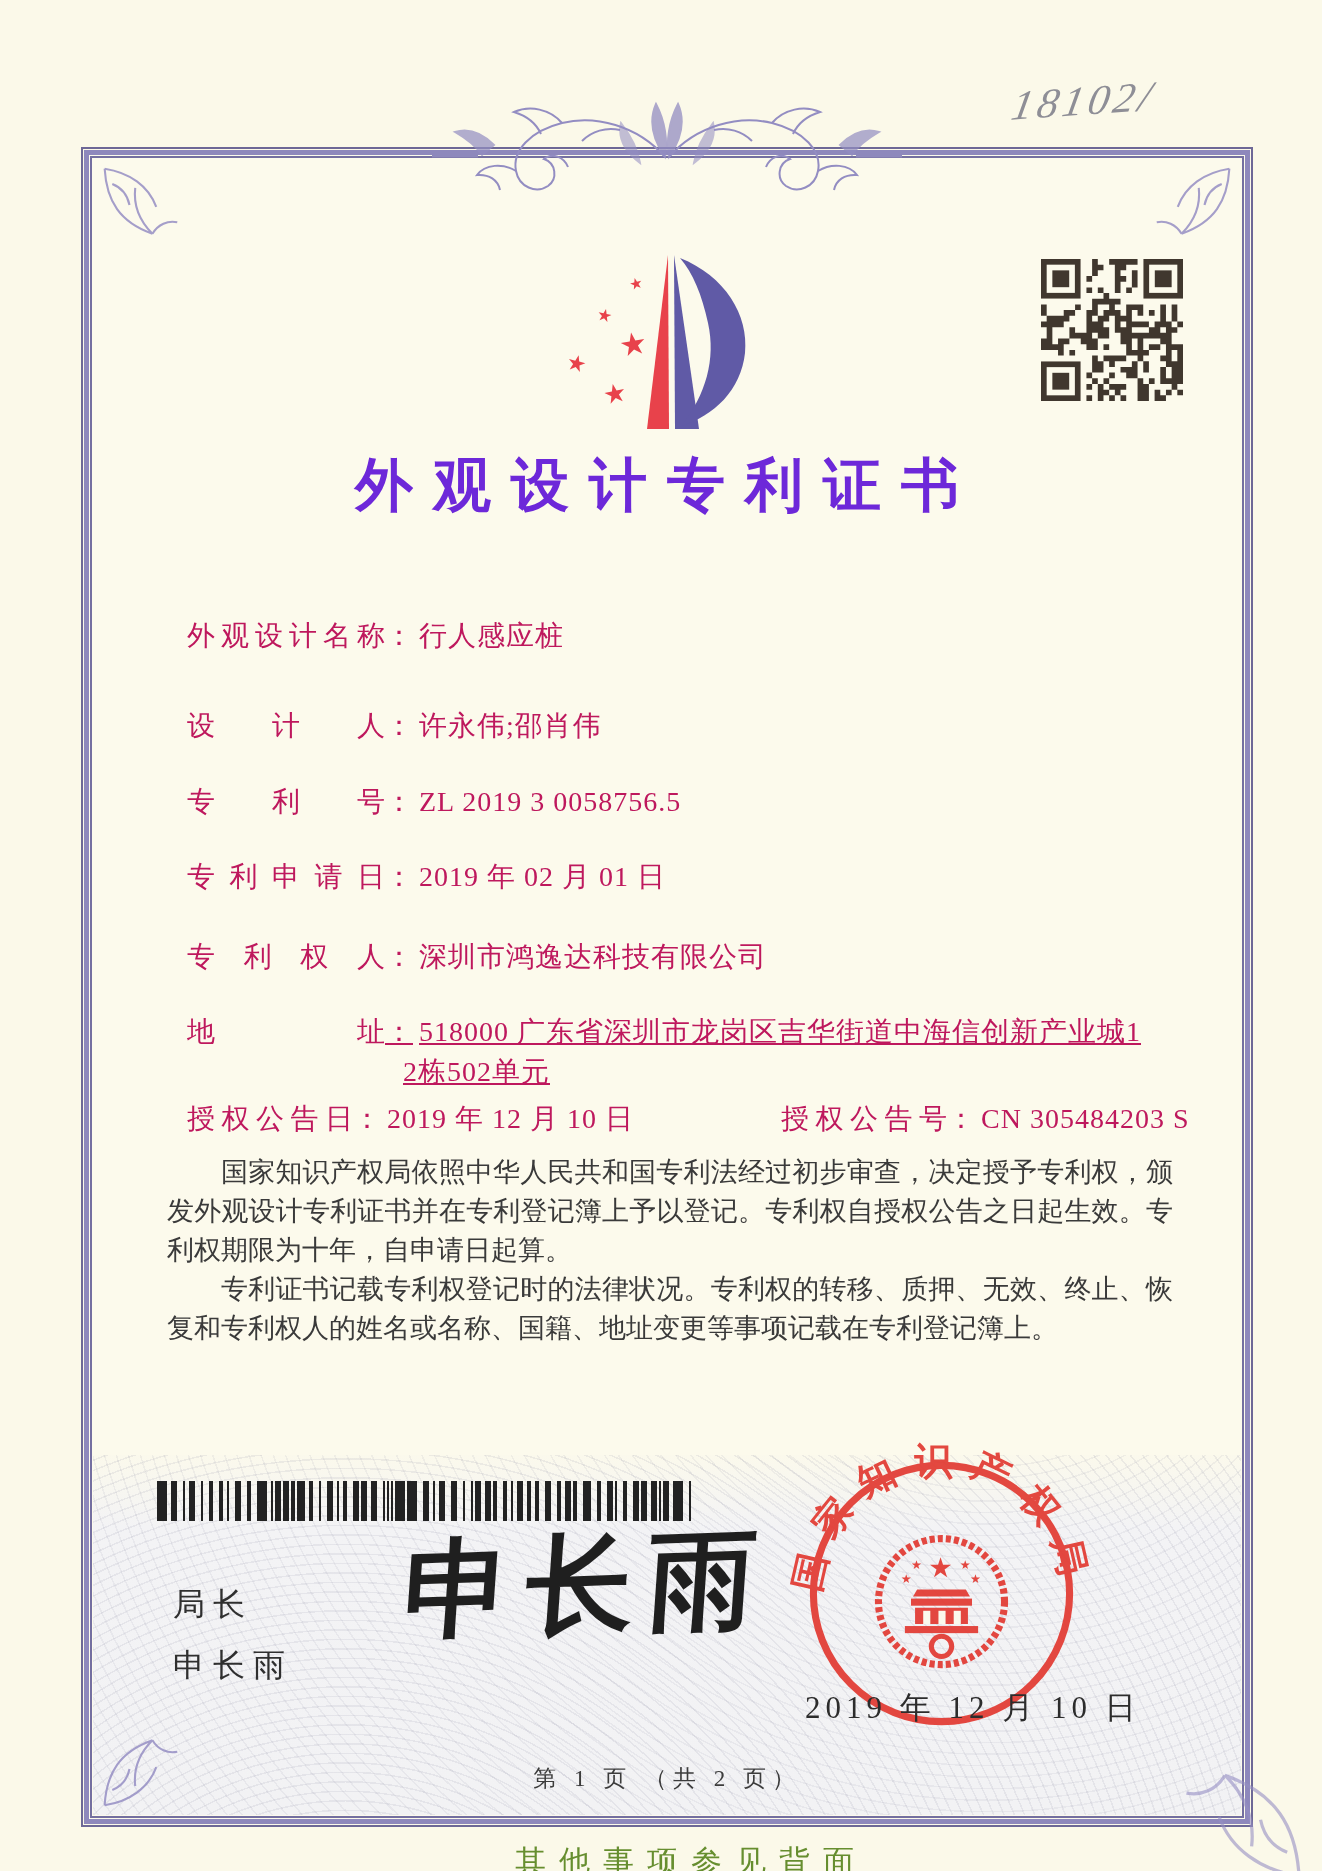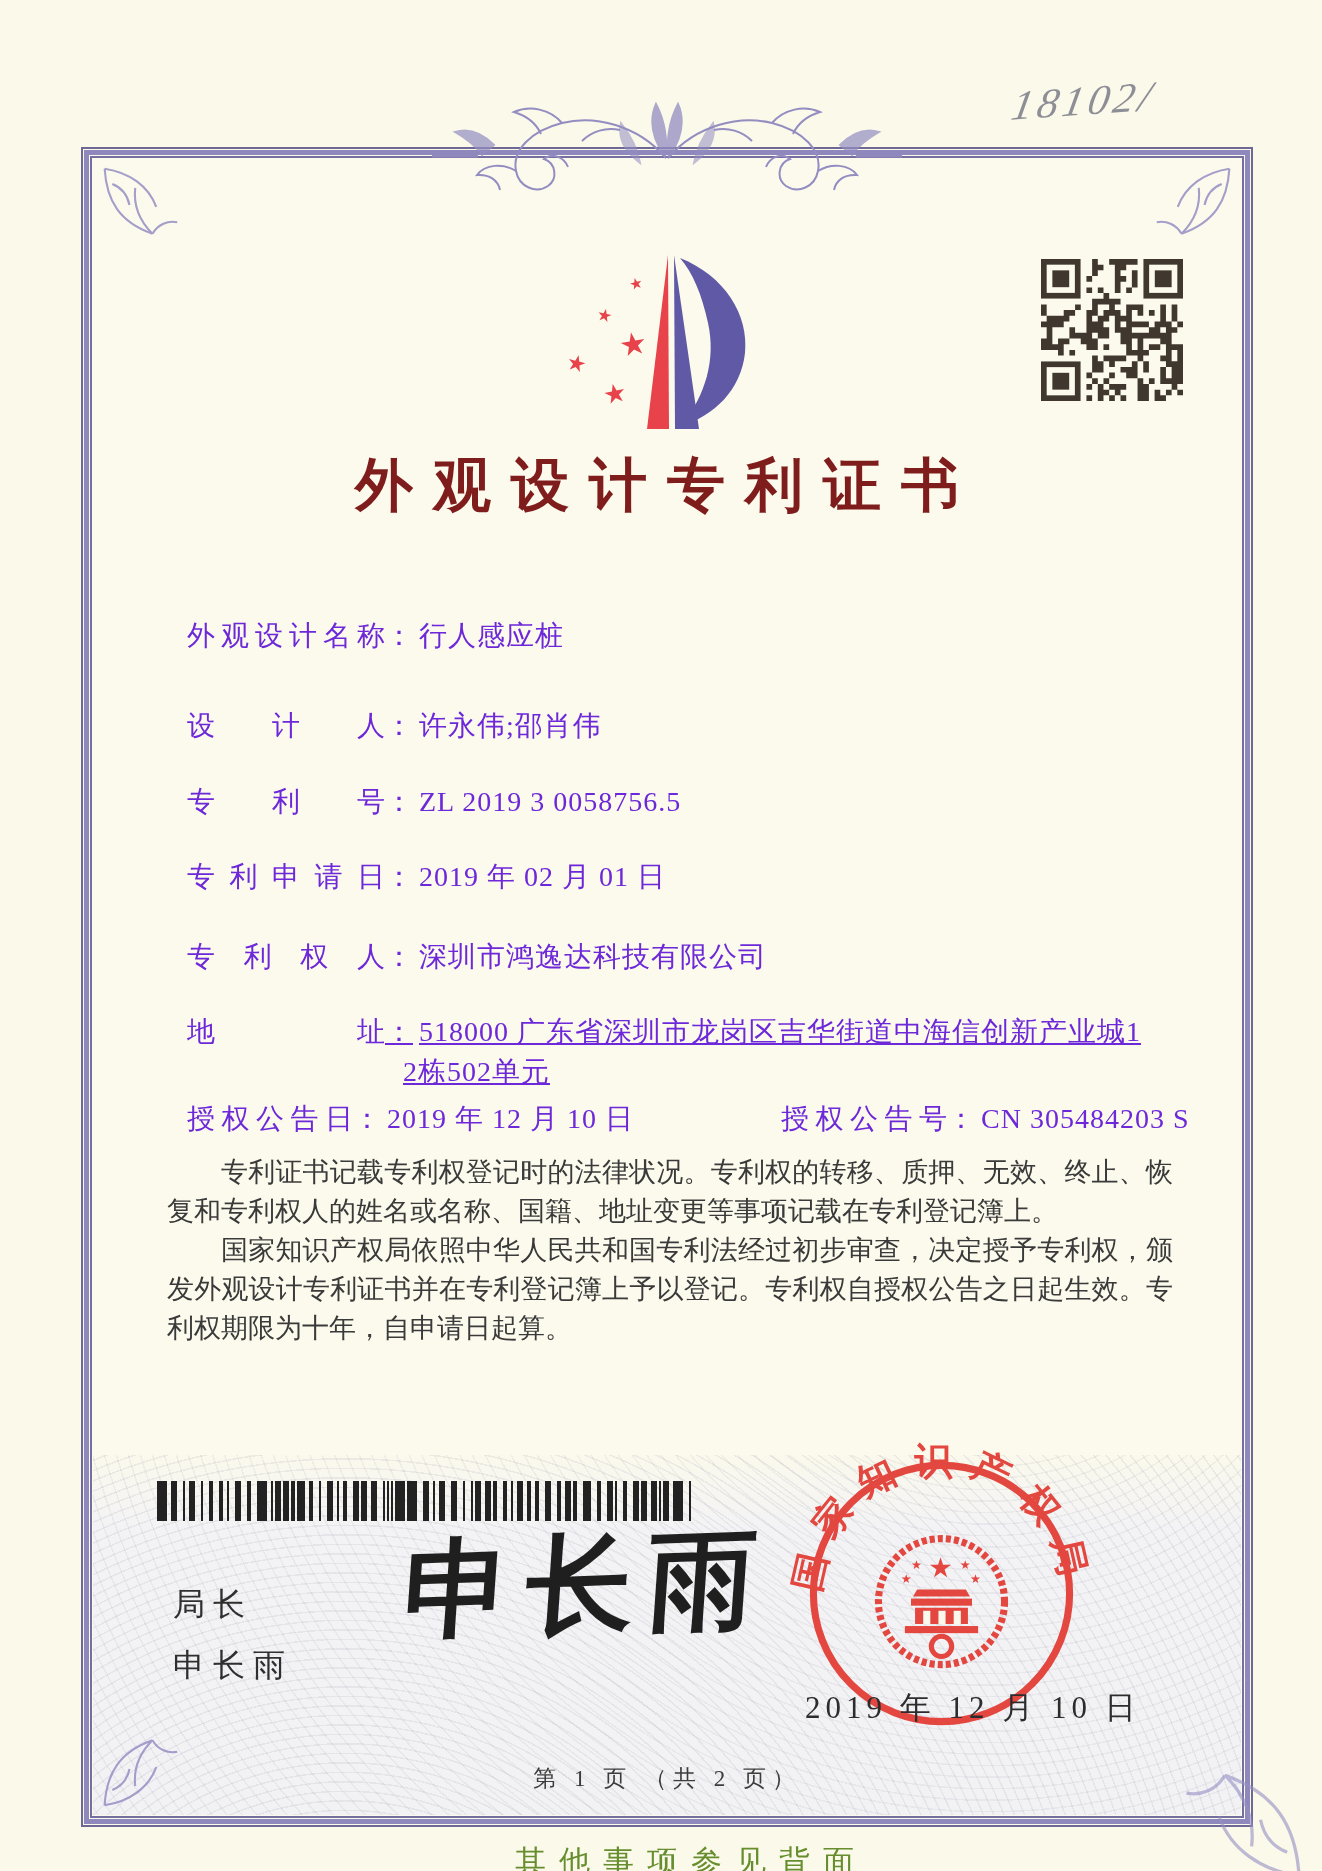--- a/index.html
+++ b/index.html
@@ -37,24 +37,24 @@
   .corner.bl{ left:8px; bottom:8px; transform:scaleY(-1);}
   .corner.br{ right:6px; bottom:6px; transform:scale(-1.55,-1.55); transform-origin:72% 72%; opacity:.6;}
   
   .certno{
     position:absolute; left:96px; top:118px; font-size:28px; letter-spacing:3px; color:#3a3a3a; z-index:1;
   }
   .logo{ position:absolute; left:458px; top:88px; z-index:1;}
   .qr{ position:absolute; left:952px; top:104px; z-index:1;}
   .title{
     position:absolute; left:0; top:292px; width:100%; text-align:center;
-    font-size:58px; font-weight:bold; letter-spacing:20px; color:#7f1d1d; margin:0; z-index:1;
-  }
-  
-  .frow{ position:absolute; left:98px; width:1010px; font-size:28px; color:#6d28d9; z-index:1; white-space:nowrap;}
+    font-size:58px; font-weight:bold; letter-spacing:20px; color:#6d28d9; margin:0; z-index:1;
+  }
+  
+  .frow{ position:absolute; left:98px; width:1010px; font-size:28px; color:#be185d; z-index:1; white-space:nowrap;}
   .flabel{ display:inline-block; width:198px; text-align:justify; text-align-last:justify; vertical-align:top;}
   .fcolon{ margin:0 6px 0 0;}
   .fval{ letter-spacing:1px;}
   .addr2{ margin-left:216px; line-height:42px; letter-spacing:1px;}
   .grant2{ position:absolute; left:594px; top:0; white-space:nowrap;}
   .grant2 .flabel{ width:166px;}
   
   .bodytext{
     position:absolute; left:78px; top:998px; width:1006px; font-size:27px;
     line-height:39px; text-align:justify; color:#3a3a3a; z-index:1;
@@ -195,22 +195,22 @@
       <div class="addr2">2栋502单元</div>
     </div>
     <div class="frow" style="top:945px;">
       <span class="flabel" style="width:166px;">授权公告日</span><span class="fcolon">：</span><span class="fval">2019 年 12 月 10 日</span>
       <span class="grant2">
         <span class="flabel">授权公告号</span><span class="fcolon">：</span><span class="fval">CN 305484203 S</span>
       </span>
     </div>
 
     <div class="bodytext">
+      <p>国家知识产权局依照中华人民共和国专利法经过初步审查，决定授予专利权，颁发外观设计专利证书并在专利登记簿上予以登记。专利权自授权公告之日起生效。专利权期限为十年，自申请日起算。</p>
       <p>专利证书记载专利权登记时的法律状况。专利权的转移、质押、无效、终止、恢复和专利权人的姓名或名称、国籍、地址变更等事项记载在专利登记簿上。</p>
-      <p>国家知识产权局依照中华人民共和国专利法经过初步审查，决定授予专利权，颁发外观设计专利证书并在专利登记簿上予以登记。专利权自授权公告之日起生效。专利权期限为十年，自申请日起算。</p>
     </div>
 
     <svg class="barcode" width="544" height="40" viewBox="0 0 544 40">
       <path id="barcode-bars" fill="#222" d="M0 0h10v40h-10zM14 0h6v40h-6zM26 0h2v40h-2zM32 0h6v40h-6zM44 0h2v40h-2zM52 0h4v40h-4zM62 0h4v40h-4zM70 0h2v40h-2zM78 0h6v40h-6zM90 0h4v40h-4zM100 0h10v40h-10zM114 0h2v40h-2zM118 0h6v40h-6zM126 0h6v40h-6zM134 0h4v40h-4zM140 0h8v40h-8zM152 0h4v40h-4zM162 0h2v40h-2zM170 0h6v40h-6zM180 0h2v40h-2zM186 0h4v40h-4zM196 0h6v40h-6zM204 0h6v40h-6zM214 0h6v40h-6zM226 0h2v40h-2zM230 0h2v40h-2zM234 0h2v40h-2zM238 0h10v40h-10zM250 0h10v40h-10zM266 0h6v40h-6zM276 0h2v40h-2zM282 0h6v40h-6zM294 0h6v40h-6zM306 0h2v40h-2zM314 0h2v40h-2zM318 0h6v40h-6zM328 0h6v40h-6zM336 0h4v40h-4zM346 0h4v40h-4zM354 0h2v40h-2zM360 0h6v40h-6zM370 0h4v40h-4zM378 0h4v40h-4zM388 0h6v40h-6zM400 0h4v40h-4zM408 0h6v40h-6zM416 0h4v40h-4zM426 0h8v40h-8zM440 0h4v40h-4zM450 0h6v40h-6zM458 0h2v40h-2zM466 0h4v40h-4zM476 0h6v40h-6zM484 0h6v40h-6zM494 0h6v40h-6zM502 0h2v40h-2zM506 0h6v40h-6zM516 0h10v40h-10zM532 0h2v40h-2z"></path>
     </svg>
 
     <div class="director-title">局长</div>
     <div class="director-name">申长雨</div>
     <div class="signature">申长雨</div>
 

